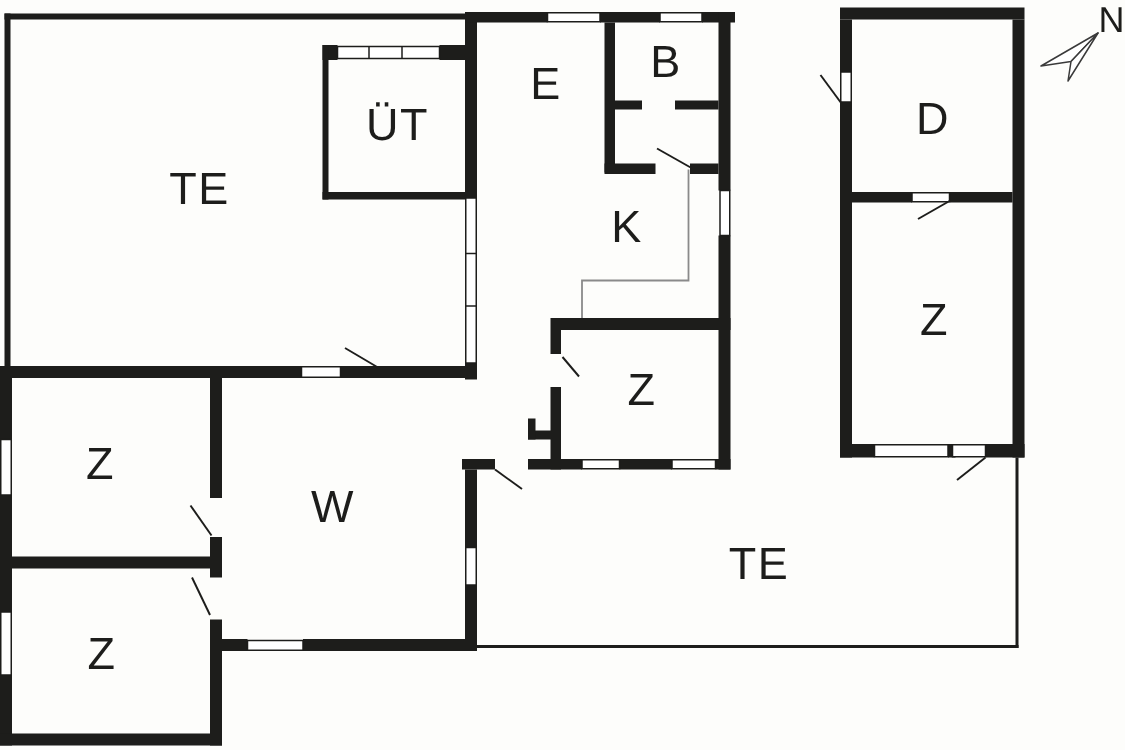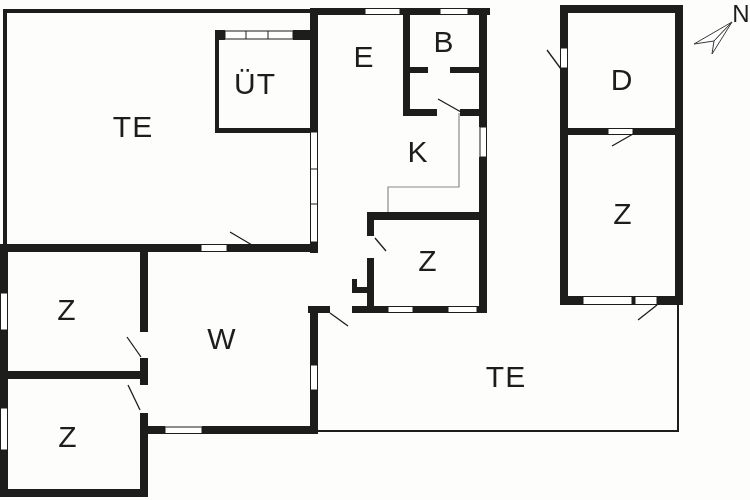--- a/index.html
+++ b/index.html
@@ -133,21 +133,21 @@
 
     <polyline points="459,113 459,187 388,187 388,212" fill="none" stroke="#8a8a8a" stroke-width="1.2"></polyline>
 
     <g fill="#ffffff" stroke="#3a3a3a" stroke-width="1" stroke-linejoin="round">
       <path d="M732,22 L694,44 L714,41 Z"></path>
       <path d="M732,22 L714,41 L712,54 Z"></path>
     </g>
   </svg>
 
   <div class="lbl" style="left:133px;top:127px">TE</div>
-  <div class="lbl" style="left:255px;top:84px">ÜT</div>
+  <div class="lbl" style="left:265px;top:84px">ÜT</div>
   <div class="lbl" style="left:364px;top:57px">E</div>
   <div class="lbl" style="left:444px;top:42px">B</div>
   <div class="lbl" style="left:418px;top:152px">K</div>
   <div class="lbl" style="left:428px;top:261px">Z</div>
   <div class="lbl" style="left:622px;top:80px">D</div>
   <div class="lbl" style="left:623px;top:214px">Z</div>
   <div class="lbl" style="left:67px;top:310px">Z</div>
   <div class="lbl" style="left:68px;top:437px">Z</div>
   <div class="lbl" style="left:222px;top:339px">W</div>
   <div class="lbl" style="left:506px;top:377px">TE</div>

